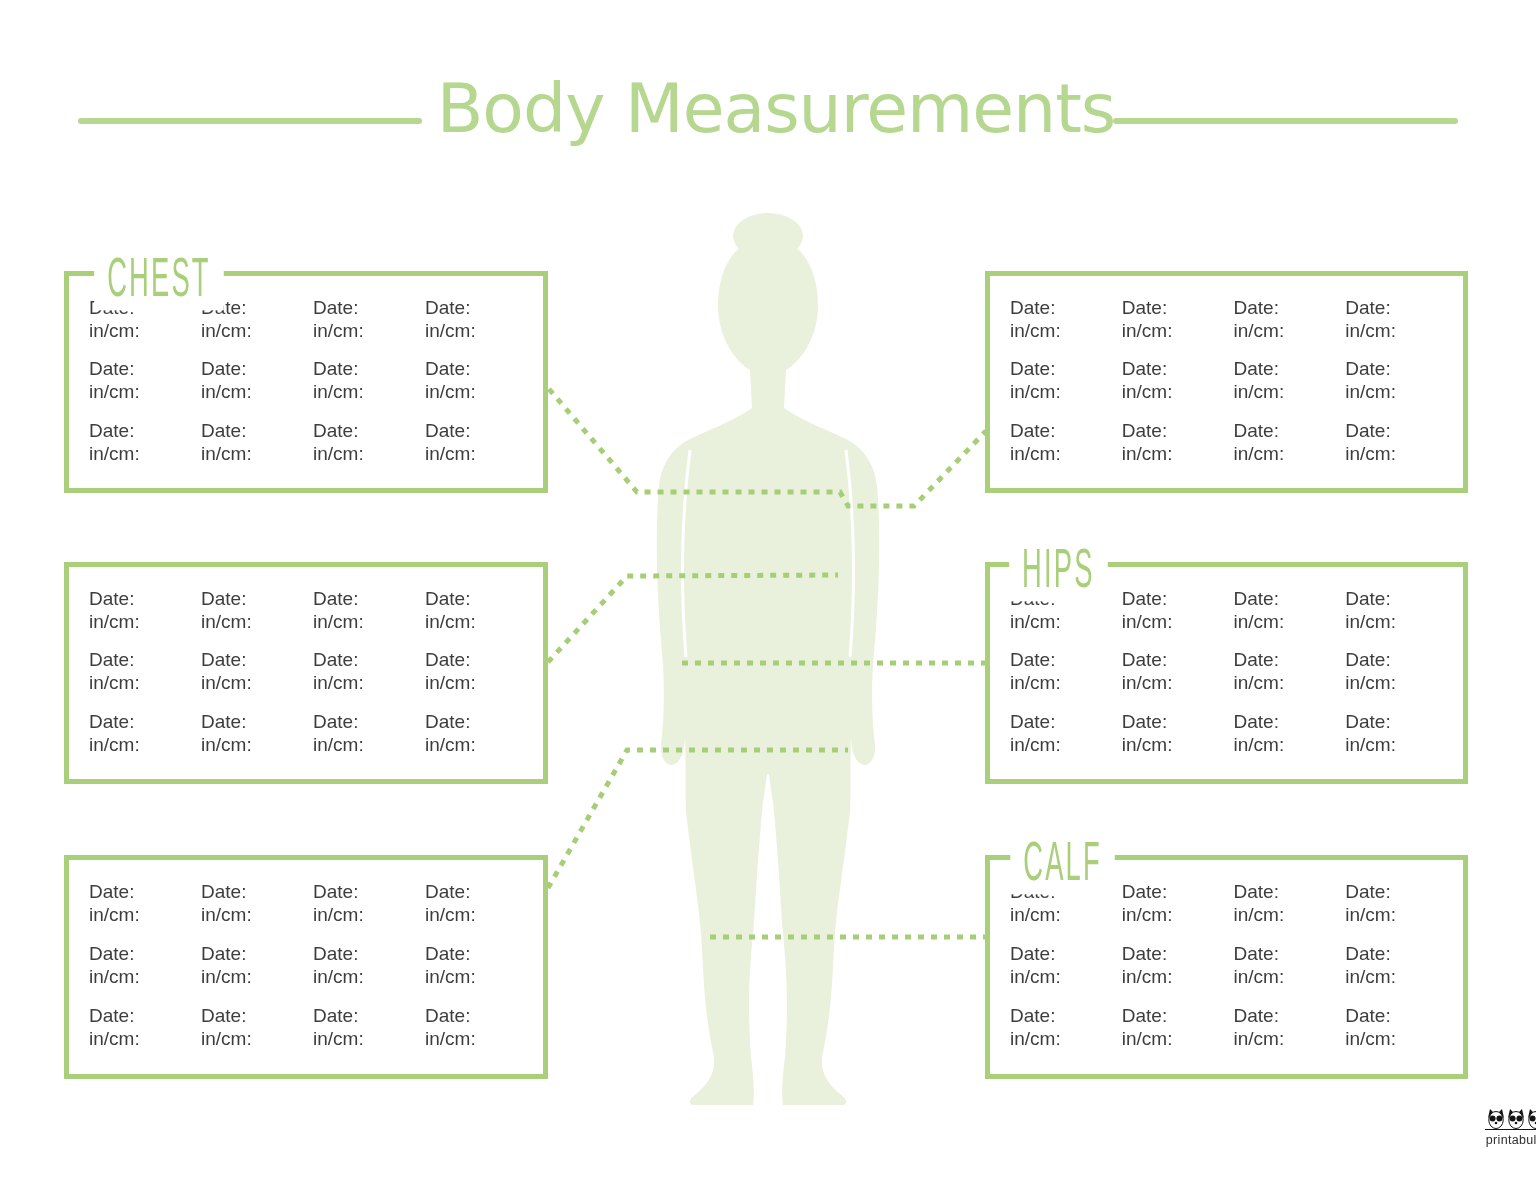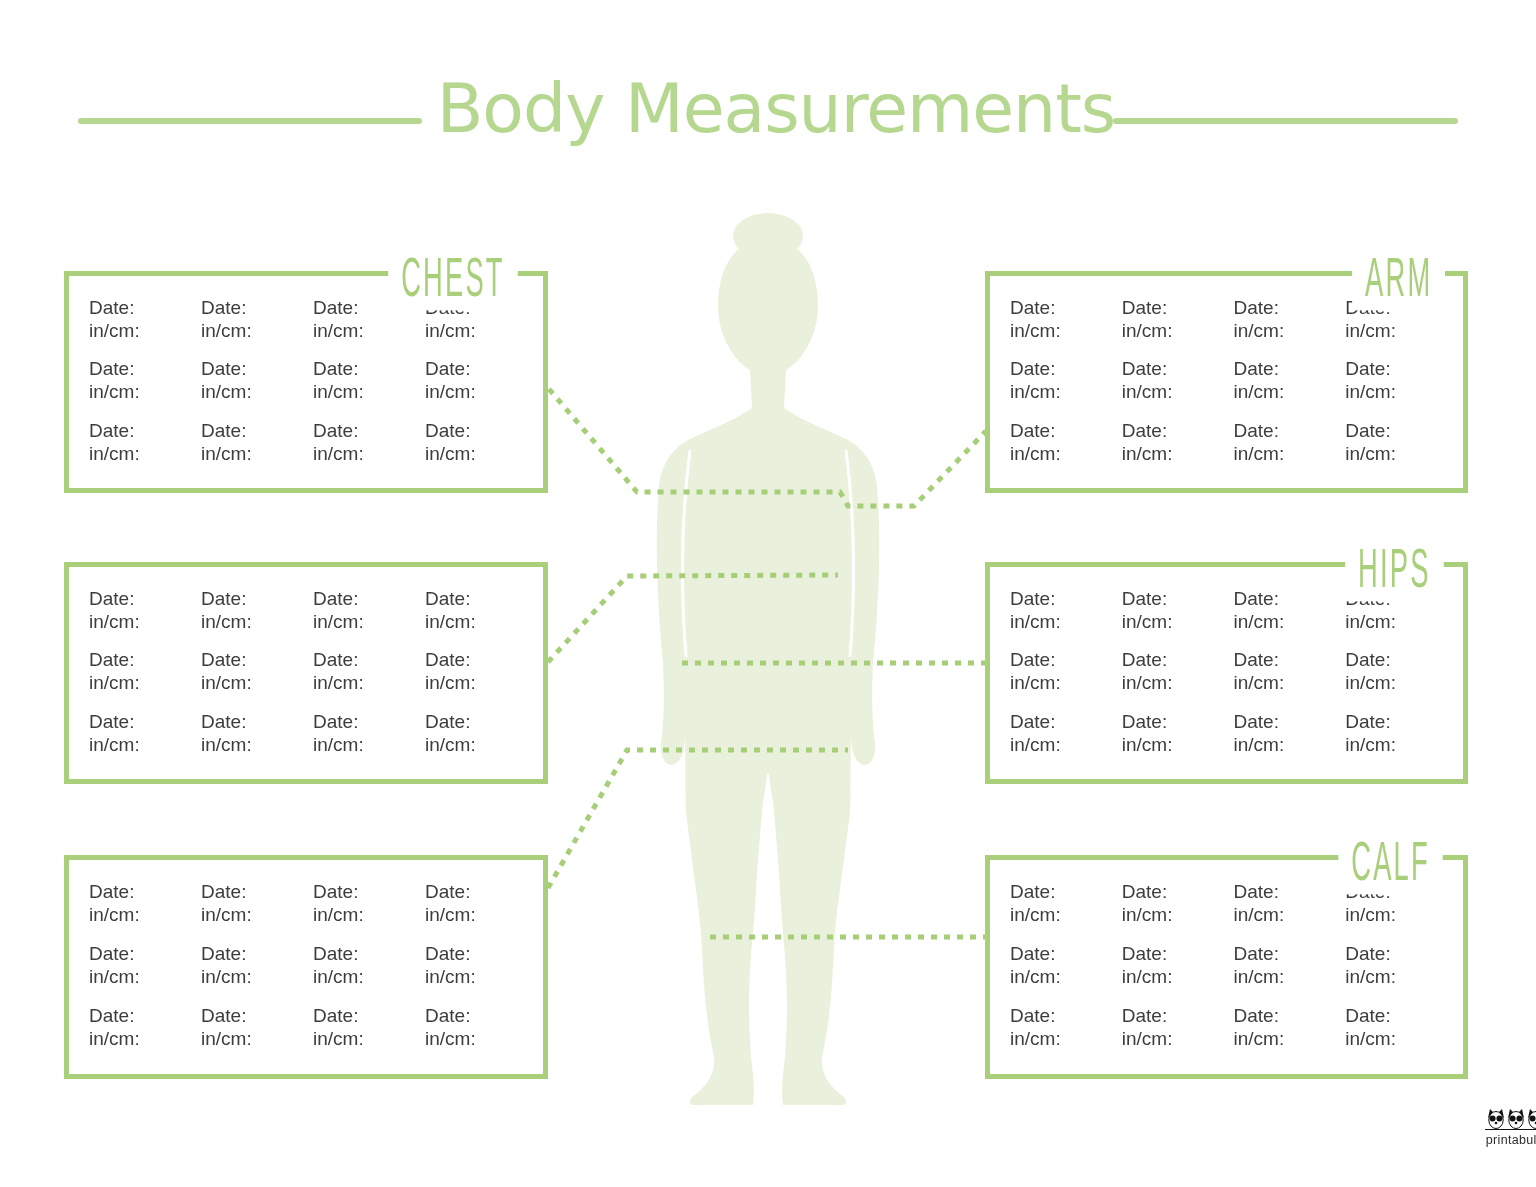--- a/index.html
+++ b/index.html
@@ -42,22 +42,22 @@
     border:5px solid var(--green);background:#fff;
   }
   .mbox-chest{left:64px;top:271px;}
   .mbox-arm{left:985px;top:271px;width:483px;}
   .mbox-waist{left:64px;top:562px;}
   .mbox-hips{left:985px;top:562px;width:483px;}
   .mbox-thigh{left:64px;top:855px;height:224px;}
   .mbox-calf{left:985px;top:855px;width:483px;height:224px;}
 
   .mtitle{
-    position:absolute;top:-22px;left:0;right:0;height:46px;
-    text-align:right;line-height:46px;pointer-events:none;
+    position:absolute;top:-22px;left:0;right:16px;height:46px;
+    text-align:left;line-height:46px;pointer-events:none;
   }
   .mtitle-text{
     display:inline-block;background:#fff;padding:0 18px;
     font-size:38px;font-weight:400;letter-spacing:3px;
     color:var(--green);
     transform:scale(0.72,1.45);
   }
 
   .mgrid{
     display:grid;height:100%;
@@ -187,21 +187,20 @@
           <div>in/cm:</div>
         </div>
         <div class="cell">
           <div>Date:</div>
           <div>in/cm:</div>
         </div>
       </div>
   </section>
 
   <section class="mbox mbox-arm">
-    <span class="mtitle"><span class="mtitle-text">ARM</span></span>
     <div class="mgrid">
         <div class="cell">
           <div>Date:</div>
           <div>in/cm:</div>
         </div>
         <div class="cell">
           <div>Date:</div>
           <div>in/cm:</div>
         </div>
         <div class="cell">

